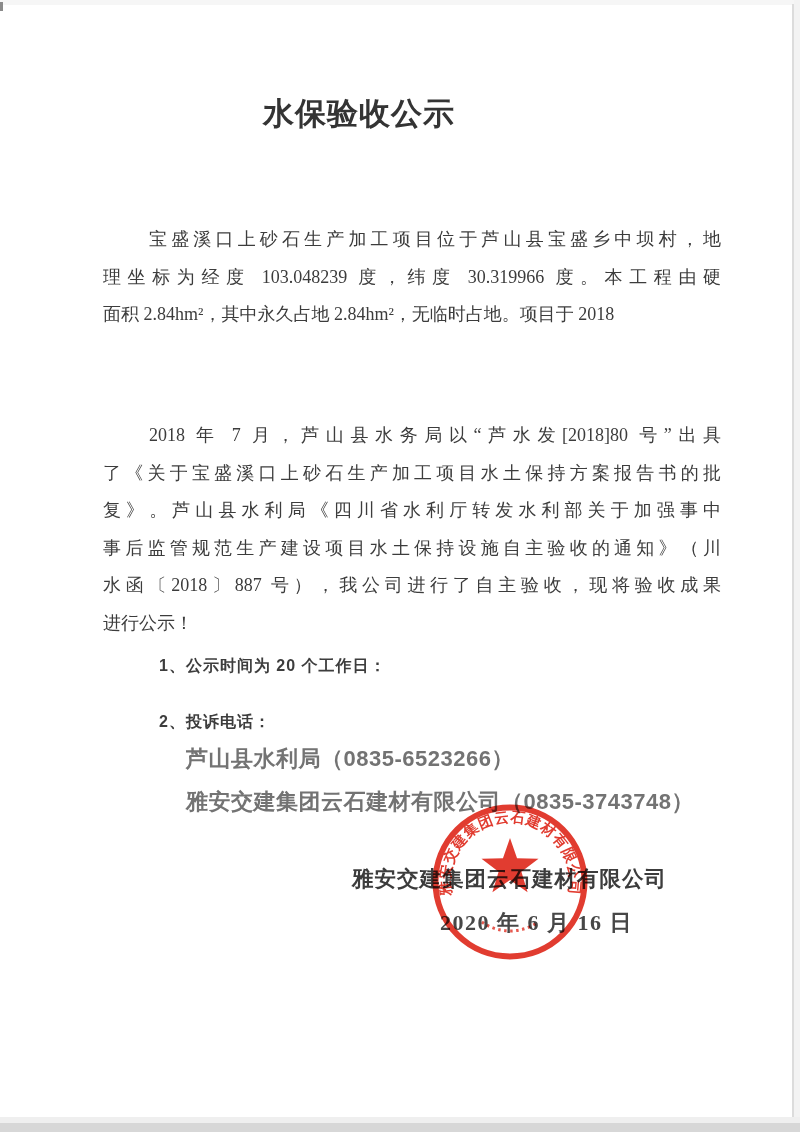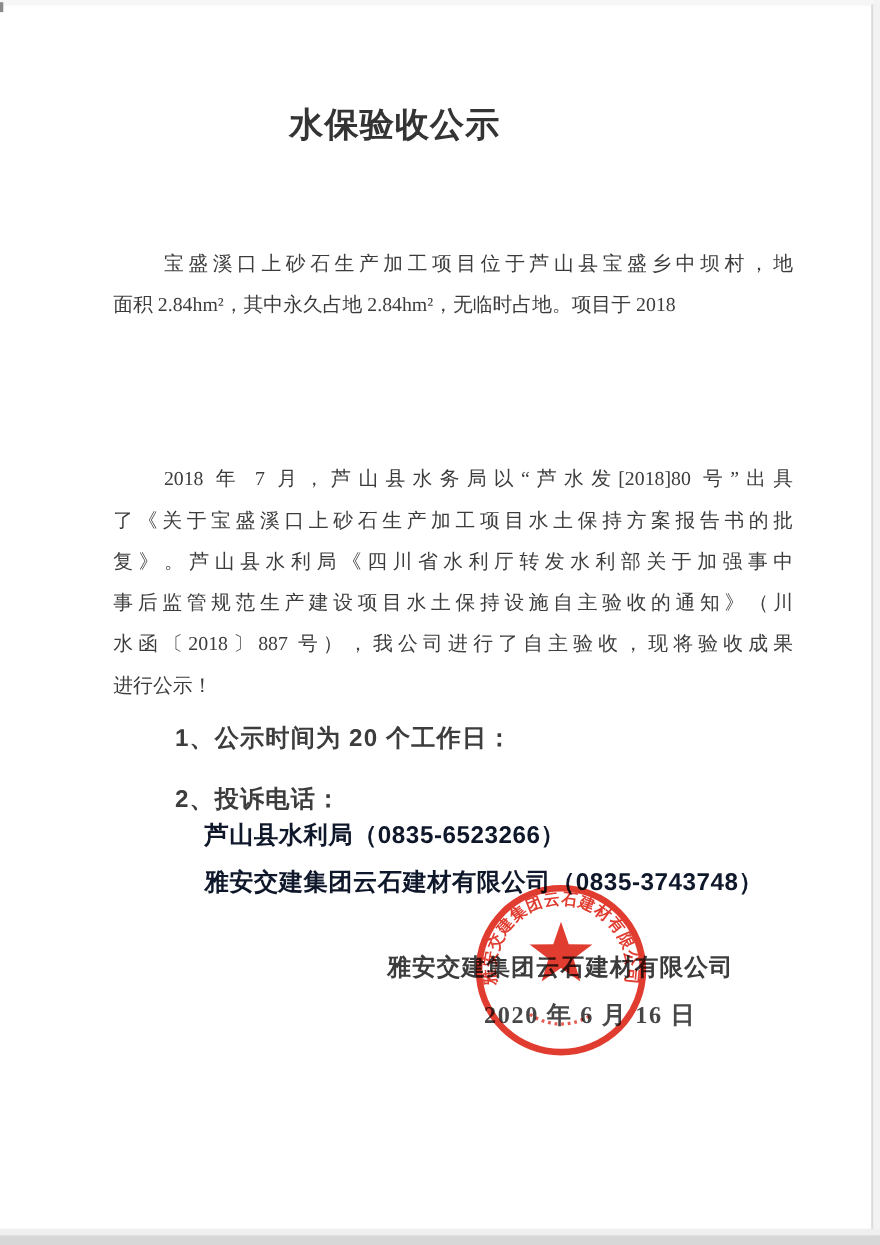--- a/index.html
+++ b/index.html
@@ -25,28 +25,28 @@
     position:absolute; left:103px; width:618px;
     font-size:18px; line-height:37.6px; color:#3c3c3c;
   }
   .para .line { text-align:justify; text-align-last:justify; }
   .para .line:first-child { text-indent:46px; }
   .para .line:last-child { text-align-last:auto; }
   .p1 { top:221px; }
   .p2 { top:417px; }
 
   .list-item {
-    position:absolute; left:159px; font-size:22px; font-weight:700; color:#3d3d3d;
+    position:absolute; left:159px; font-size:16px; font-weight:700; color:#3d3d3d;
     font-family:"Liberation Sans","DejaVu Sans",sans-serif; letter-spacing:1px;
   }
   .li1 { top:656px; }
   .li2 { top:700px;margin-top:12px; }
 
   .phone {
-    position:absolute; left:186px; font-size:22px; font-weight:700; color:#0f172a;
+    position:absolute; left:186px; font-size:22px; font-weight:700; color:#737373;
     font-family:"Liberation Sans","DejaVu Sans",sans-serif; letter-spacing:0.5px;text-align:center;
   }
   .ph1 { top:744px; }
   .ph2 { top:787px; }
 
   .sig {
     position:absolute; left:352px; top:864px; font-size:21.5px; font-weight:700;
     color:#3c3c3c; letter-spacing:1px;
   }
   .date {
@@ -64,20 +64,21 @@
 <div class="corner-mark"></div>
 <div class="right-pale"></div>
 <div class="right-edge"></div>
 
 <div class="title">
   <div class="t2">水保验收公示</div>
 </div>
 
 <div class="para p1">
     <div class="line">宝盛溪口上砂石生产加工项目位于芦山县宝盛乡中坝村，地</div>
+    <div class="line">理坐标为经度 103.048239 度，纬度 30.319966 度。本工程由硬</div>
     <div class="line">面积 2.84hm²，其中永久占地 2.84hm²，无临时占地。项目于 2018</div>
   </div>
 <div class="para p2">
     <div class="line">2018 年 7 月，芦山县水务局以“芦水发[2018]80 号”出具</div>
     <div class="line">了《关于宝盛溪口上砂石生产加工项目水土保持方案报告书的批</div>
     <div class="line">复》。芦山县水利局《四川省水利厅转发水利部关于加强事中</div>
     <div class="line">事后监管规范生产建设项目水土保持设施自主验收的通知》（川</div>
     <div class="line">水函〔2018〕887 号），我公司进行了自主验收，现将验收成果</div>
     <div class="line">进行公示！</div>
   </div>

